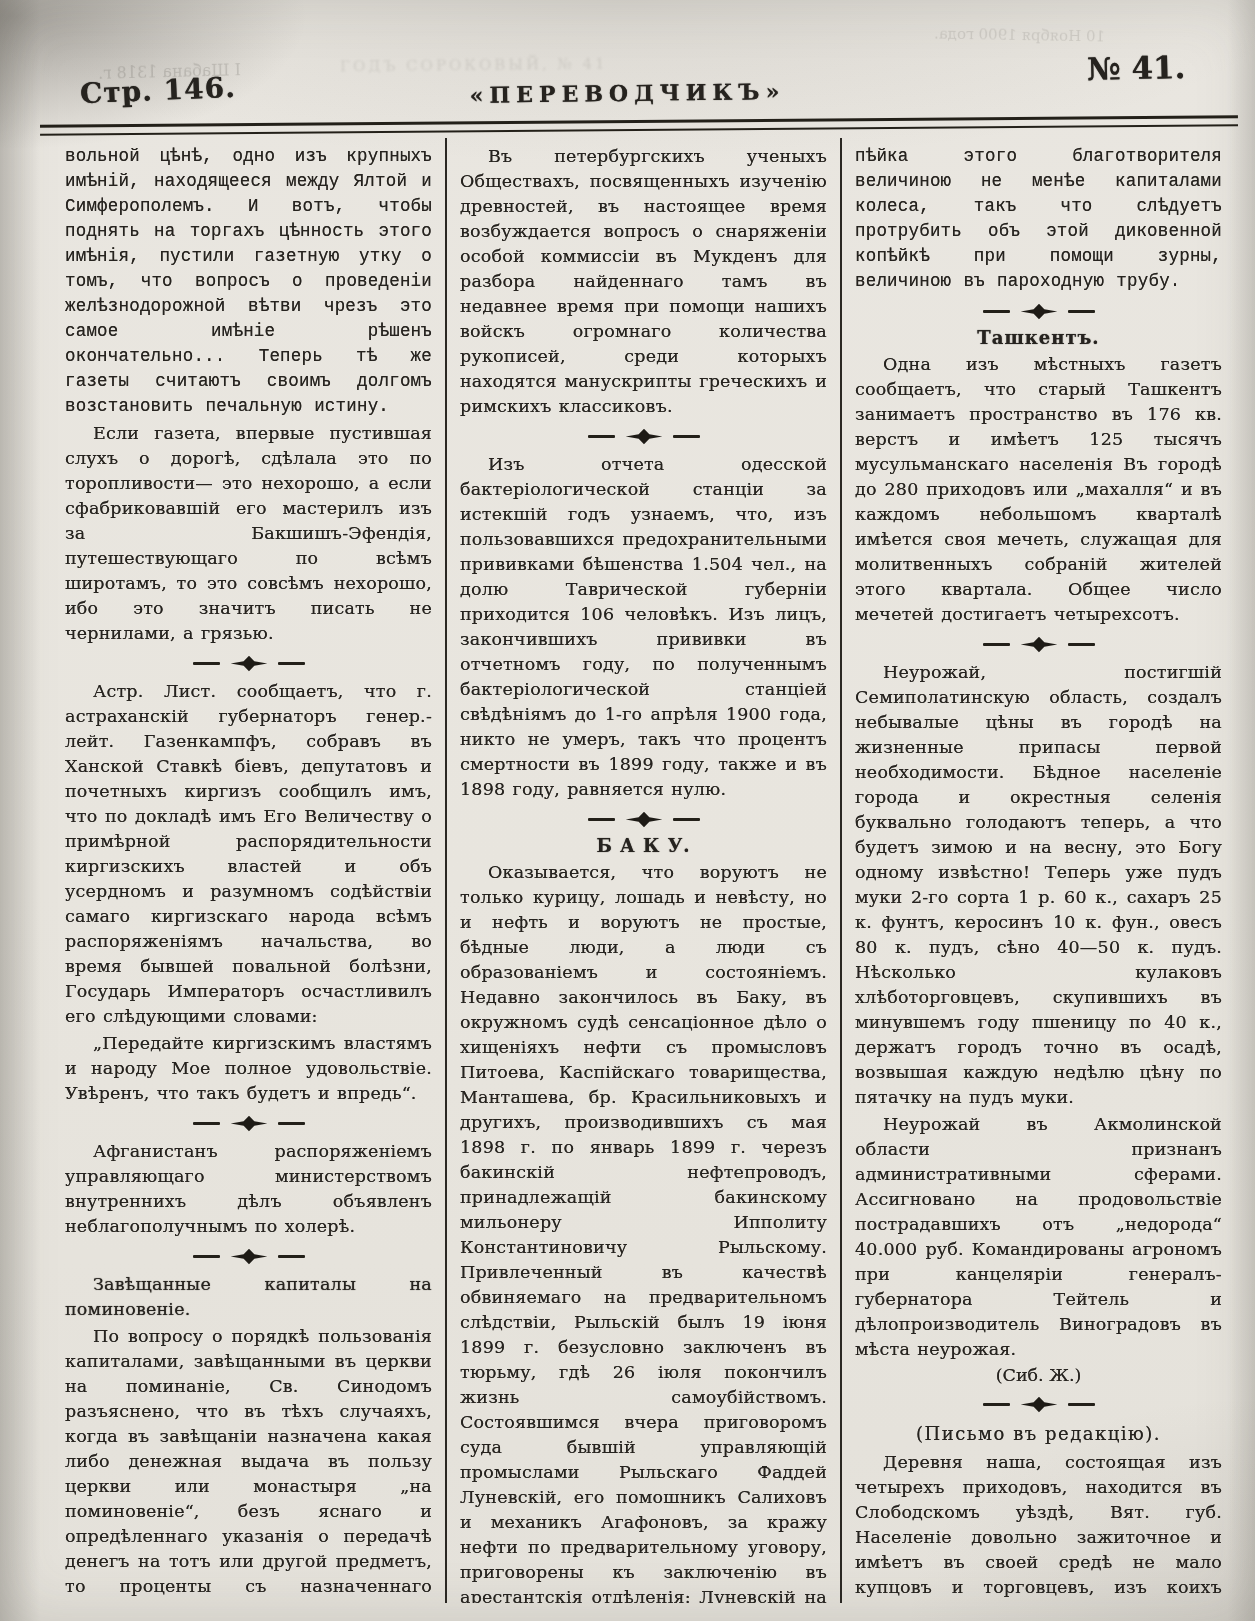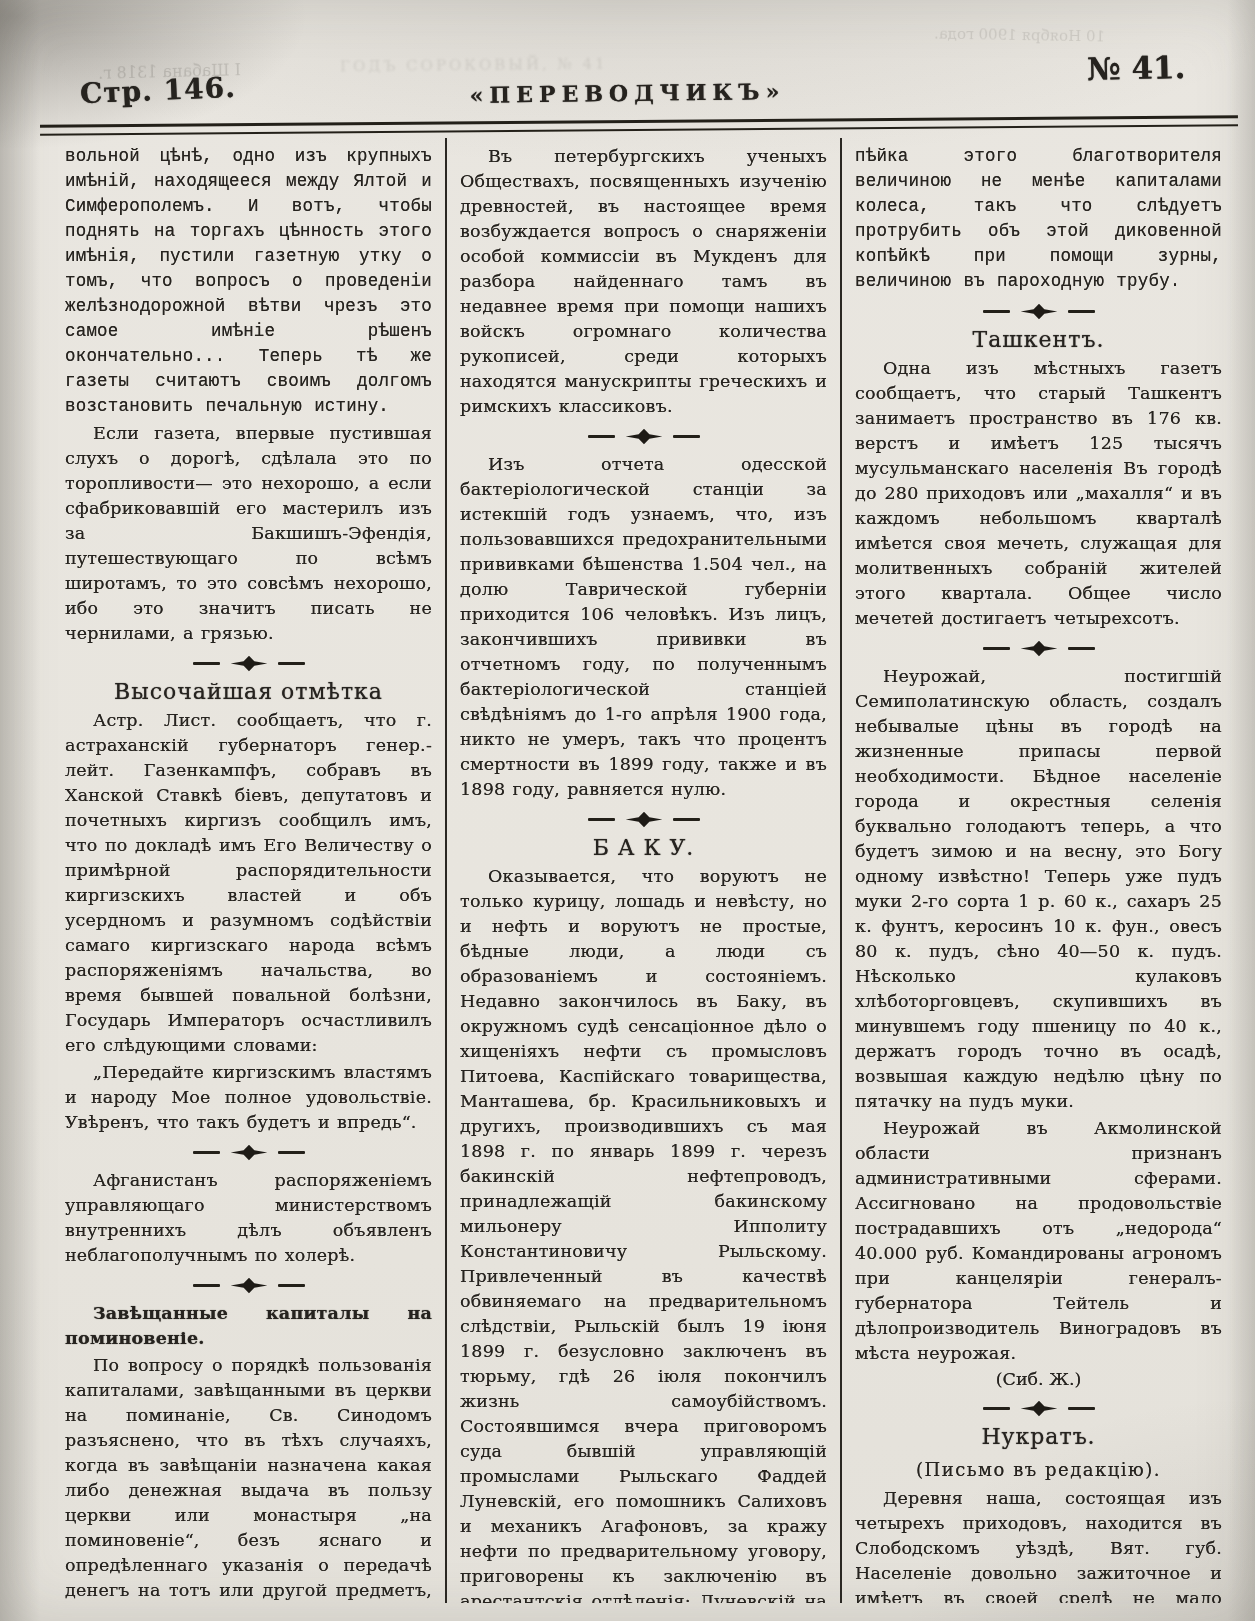--- a/index.html
+++ b/index.html
@@ -62,28 +62,28 @@
   .col{flex:1 1 0;padding:6px 13px 0 13px;overflow:hidden;}
   .col + .col{border-left:2px solid #2b2823;}
   .para{
     margin:0 0 2px 0;
     font-size:17.5px;line-height:25px;
     text-align:justify;text-indent:1.6em;
     letter-spacing:.2px;word-spacing:1.5px;
     text-shadow:0 0 .6px rgba(38,35,31,.75);
   }
   .para.noindent{text-indent:0;font-family:Liberation Mono, monospace;}
-  .para.boldline{font-weight:bold;text-shadow:0 0 1px rgba(30,27,23,.8);}
+  .para.boldline{font-weight:normal;text-shadow:0 0 1px rgba(30,27,23,.8);}
   .attribution{
     font-size:17.5px;line-height:23px;text-align:center;
     text-shadow:0 0 .6px rgba(38,35,31,.75);
   }
   .heading{
     margin:6px 0 4px 0;text-align:center;
-    font-size:22px;font-weight:normal;letter-spacing:1px;
+    font-size:18px;font-weight:bold;letter-spacing:1px;
     text-shadow:0 0 1px rgba(30,27,23,.85);
   }
   .subheading{
     margin:10px 0 6px 0;text-align:center;
     font-size:18px;letter-spacing:1.5px;
     text-shadow:0 0 .6px rgba(38,35,31,.75);
   }
   .separator{
     display:flex;align-items:center;justify-content:center;
     gap:9px;margin:9px auto 7px auto;
@@ -110,21 +110,20 @@
       <div class="col">
         <p class="para noindent">вольной цѣнѣ, одно изъ крупныхъ имѣній, находящееся между Ялтой и Симферополемъ. И вотъ, чтобы поднять на торгахъ цѣнность этого имѣнія, пустили газетную утку о томъ, что вопросъ о проведеніи желѣзнодорожной вѣтви чрезъ это самое имѣніе рѣшенъ окончательно... Теперь тѣ же газеты считаютъ своимъ долгомъ возстановить печальную истину.</p>
         <p class="para">Если газета, впервые пустившая слухъ о дорогѣ, сдѣлала это по торопливости— это нехорошо, а если сфабриковавшій его мастерилъ изъ за Бакшишъ-Эфендія, путешествующаго по всѣмъ широтамъ, то это совсѣмъ нехорошо, ибо это значитъ писать не чернилами, а грязью.</p>
         <div class="separator">
           <span class="dash"></span>
           <svg class="diamond" viewBox="0 0 24 24" preserveAspectRatio="none" aria-hidden="true">
             <path d="M12 1 L15.2 8.8 L23 12 L15.2 15.2 L12 23 L8.8 15.2 L1 12 L8.8 8.8 Z"></path>
           </svg>
           <span class="dash"></span>
         </div>
-        <h2 class="heading">Высочайшая отмѣтка</h2>
         <p class="para">Астр. Лист. сообщаетъ, что г. астраханскій губернаторъ генер.-лейт. Газенкампфъ, собравъ въ Ханской Ставкѣ біевъ, депутатовъ и почетныхъ киргизъ сообщилъ имъ, что по докладѣ имъ Его Величеству о примѣрной распорядительности киргизскихъ властей и объ усердномъ и разумномъ содѣйствіи самаго киргизскаго народа всѣмъ распоряженіямъ начальства, во время бывшей повальной болѣзни, Государь Императоръ осчастливилъ его слѣдующими словами:</p>
         <p class="para">„Передайте киргизскимъ властямъ и народу Мое полное удовольствіе. Увѣренъ, что такъ будетъ и впредь“.</p>
         <div class="separator">
           <span class="dash"></span>
           <svg class="diamond" viewBox="0 0 24 24" preserveAspectRatio="none" aria-hidden="true">
             <path d="M12 1 L15.2 8.8 L23 12 L15.2 15.2 L12 23 L8.8 15.2 L1 12 L8.8 8.8 Z"></path>
           </svg>
           <span class="dash"></span>
         </div>
         <p class="para">Афганистанъ распоряженіемъ управляющаго министерствомъ внутреннихъ дѣлъ объявленъ неблагополучнымъ по холерѣ.</p>
@@ -179,18 +178,17 @@
         <p class="para">Неурожай, постигшій Семиполатинскую область, создалъ небывалые цѣны въ городѣ на жизненные припасы первой необходимости. Бѣдное населеніе города и окрестныя селенія буквально голодаютъ теперь, а что будетъ зимою и на весну, это Богу одному извѣстно! Теперь уже пудъ муки 2-го сорта 1 р. 60 к., сахаръ 25 к. фунтъ, керосинъ 10 к. фун., овесъ 80 к. пудъ, сѣно 40—50 к. пудъ. Нѣсколько кулаковъ хлѣботорговцевъ, скупившихъ въ минувшемъ году пшеницу по 40 к., держатъ городъ точно въ осадѣ, возвышая каждую недѣлю цѣну по пятачку на пудъ муки.</p>
         <p class="para">Неурожай въ Акмолинской области признанъ административными сферами. Ассигновано на продовольствіе пострадавшихъ отъ „недорода“ 40.000 руб. Командированы агрономъ при канцеляріи генералъ-губернатора Тейтель и дѣлопроизводитель Виноградовъ въ мѣста неурожая.</p>
         <div class="attribution">(Сиб. Ж.)</div>
         <div class="separator">
           <span class="dash"></span>
           <svg class="diamond" viewBox="0 0 24 24" preserveAspectRatio="none" aria-hidden="true">
             <path d="M12 1 L15.2 8.8 L23 12 L15.2 15.2 L12 23 L8.8 15.2 L1 12 L8.8 8.8 Z"></path>
           </svg>
           <span class="dash"></span>
         </div>
-        <h2 class="heading">Нукратъ.</h2>
         <div class="subheading">(Письмо въ редакцію).</div>
         <p class="para">Деревня наша, состоящая изъ четырехъ приходовъ, находится въ Слободскомъ уѣздѣ, Вят. губ. Населеніе довольно зажиточное и имѣетъ въ своей средѣ не мало купцовъ и торговцевъ, изъ коихъ нѣкоторые обладаютъ капиталами свыше ста тысячъ. Несмотря на благопріятныя матеріальныя условія дѣло грамотности стоитъ у насъ низко. На все огромное населеніе нѣтъ ни одного порядочнаго мектеба. Попытки мѣстнаго жителя Ахмедъ Садыкъ Эфендія ввести звуковой методъ преподаванія не привела ни къ чему, не смотря на его стараніе</p>
       </div>
     </main>
 </div>
 
 </body></html>

